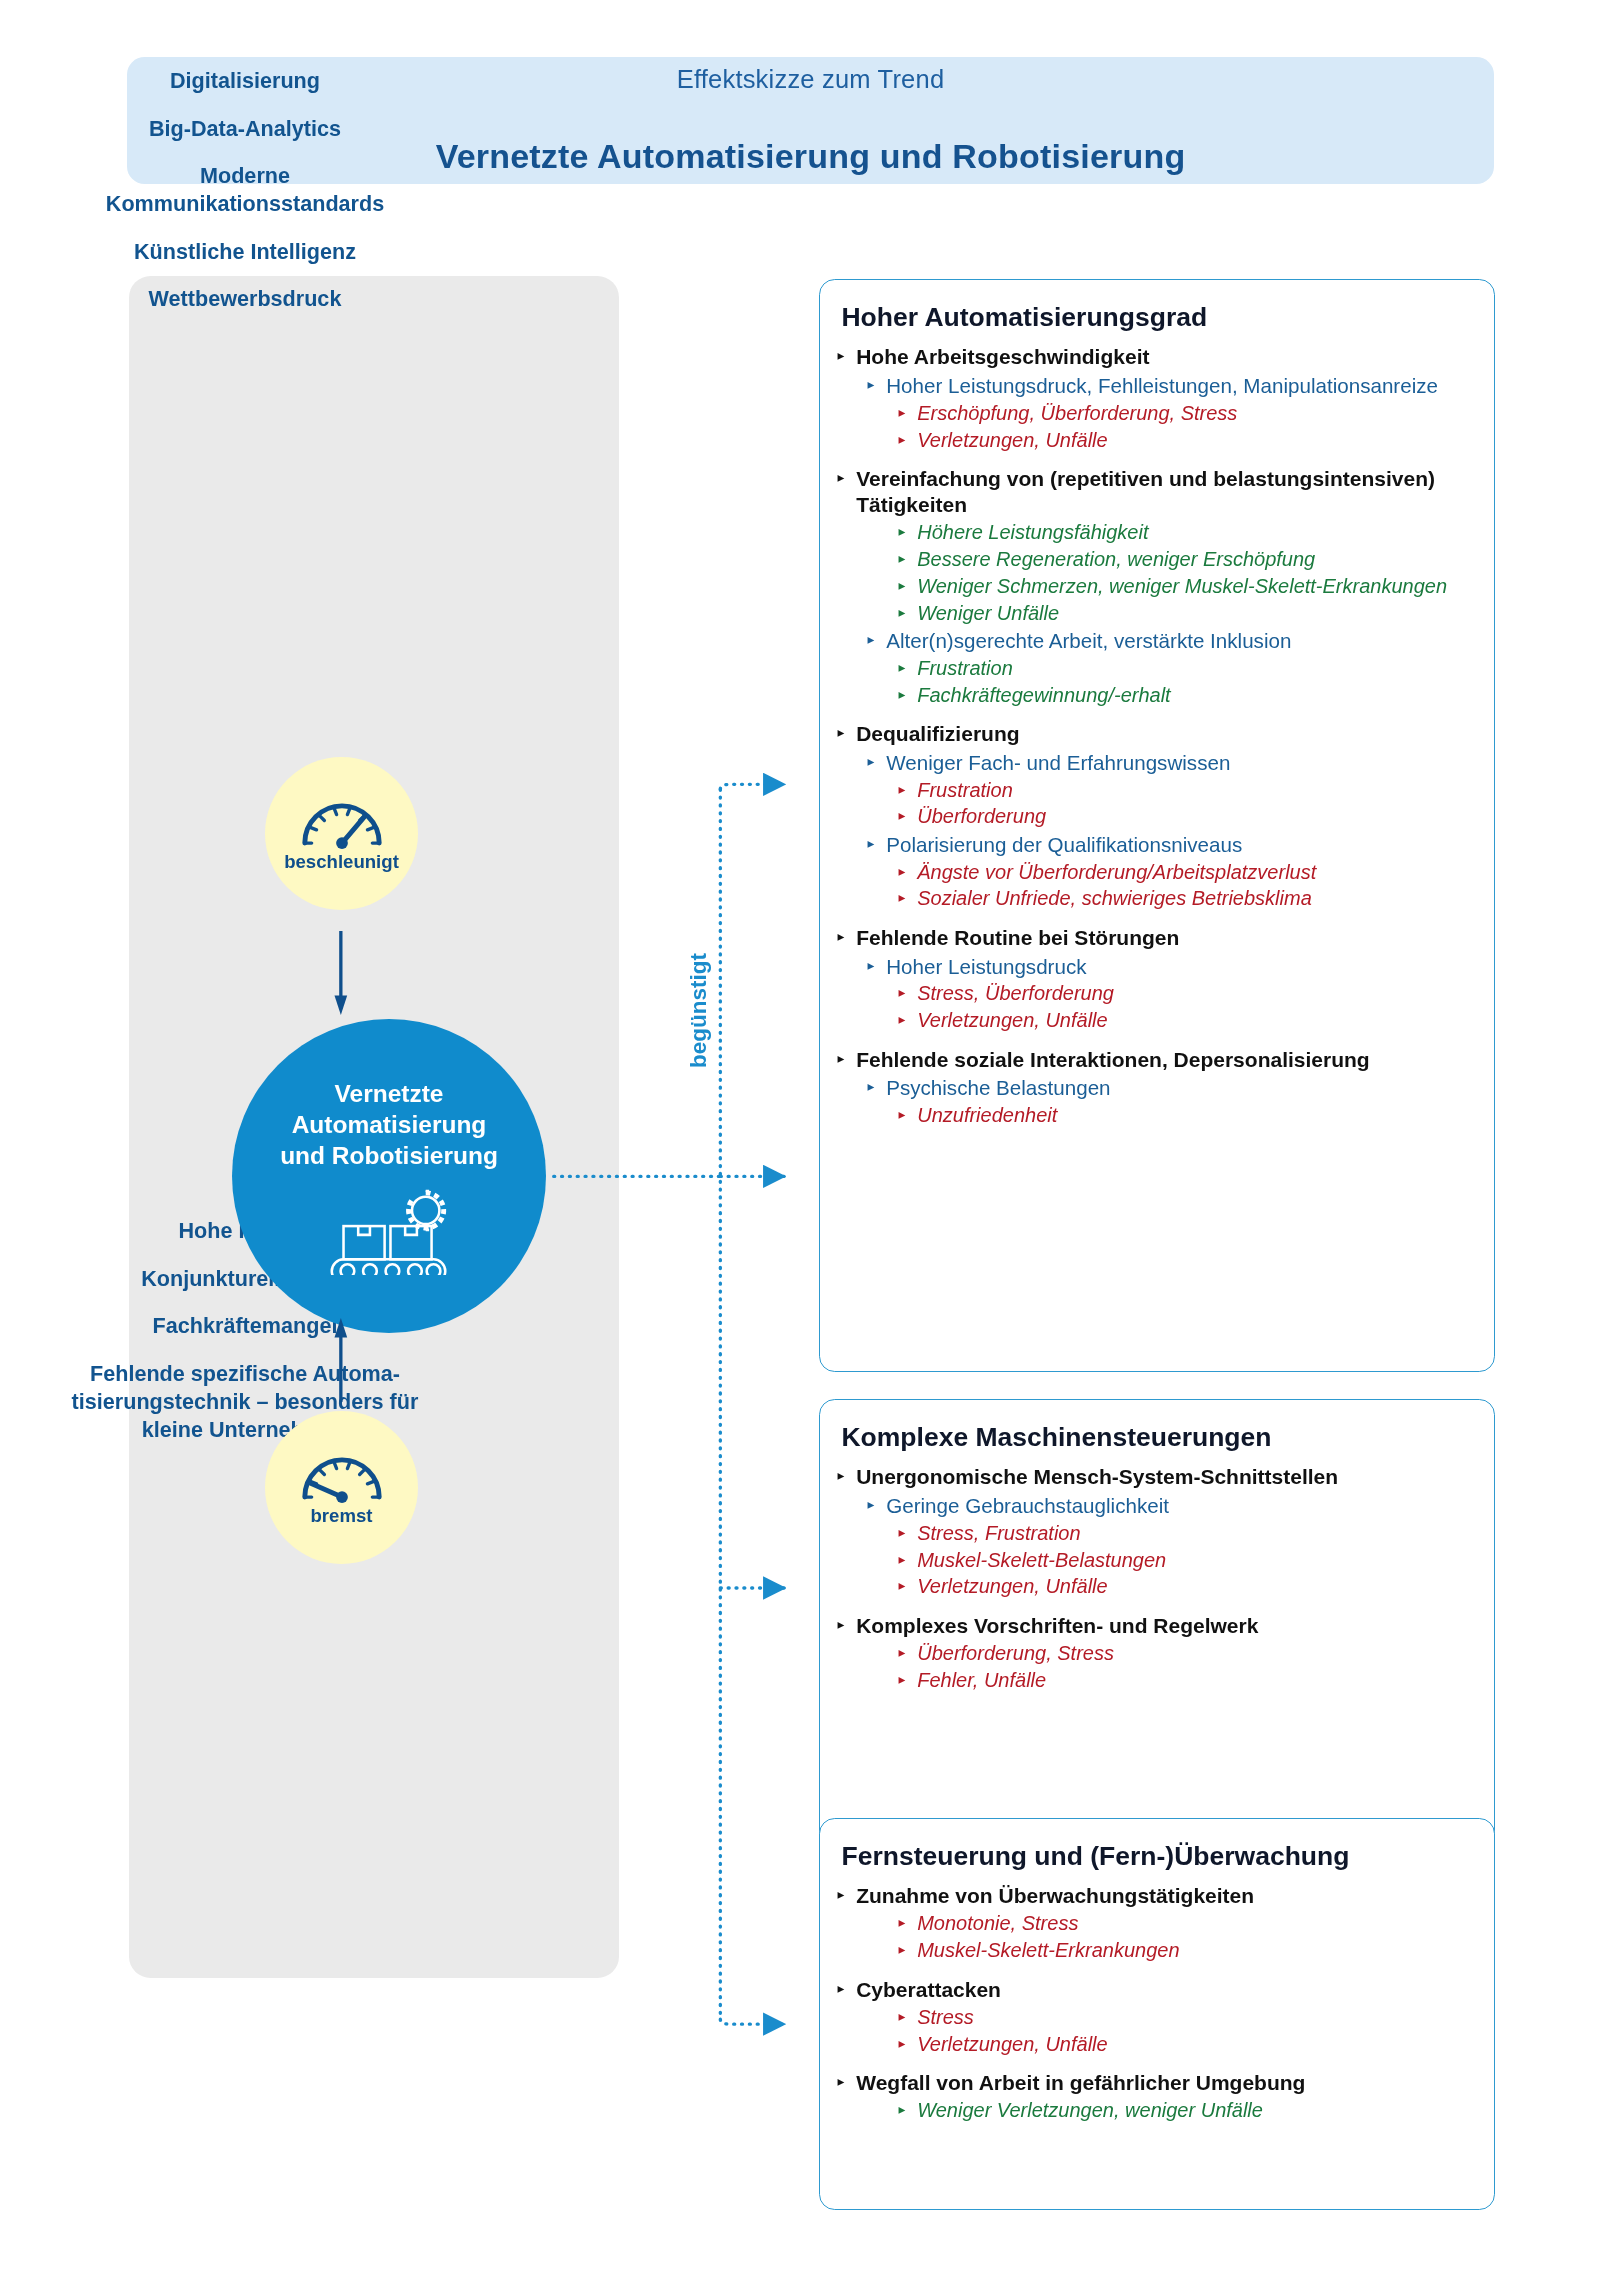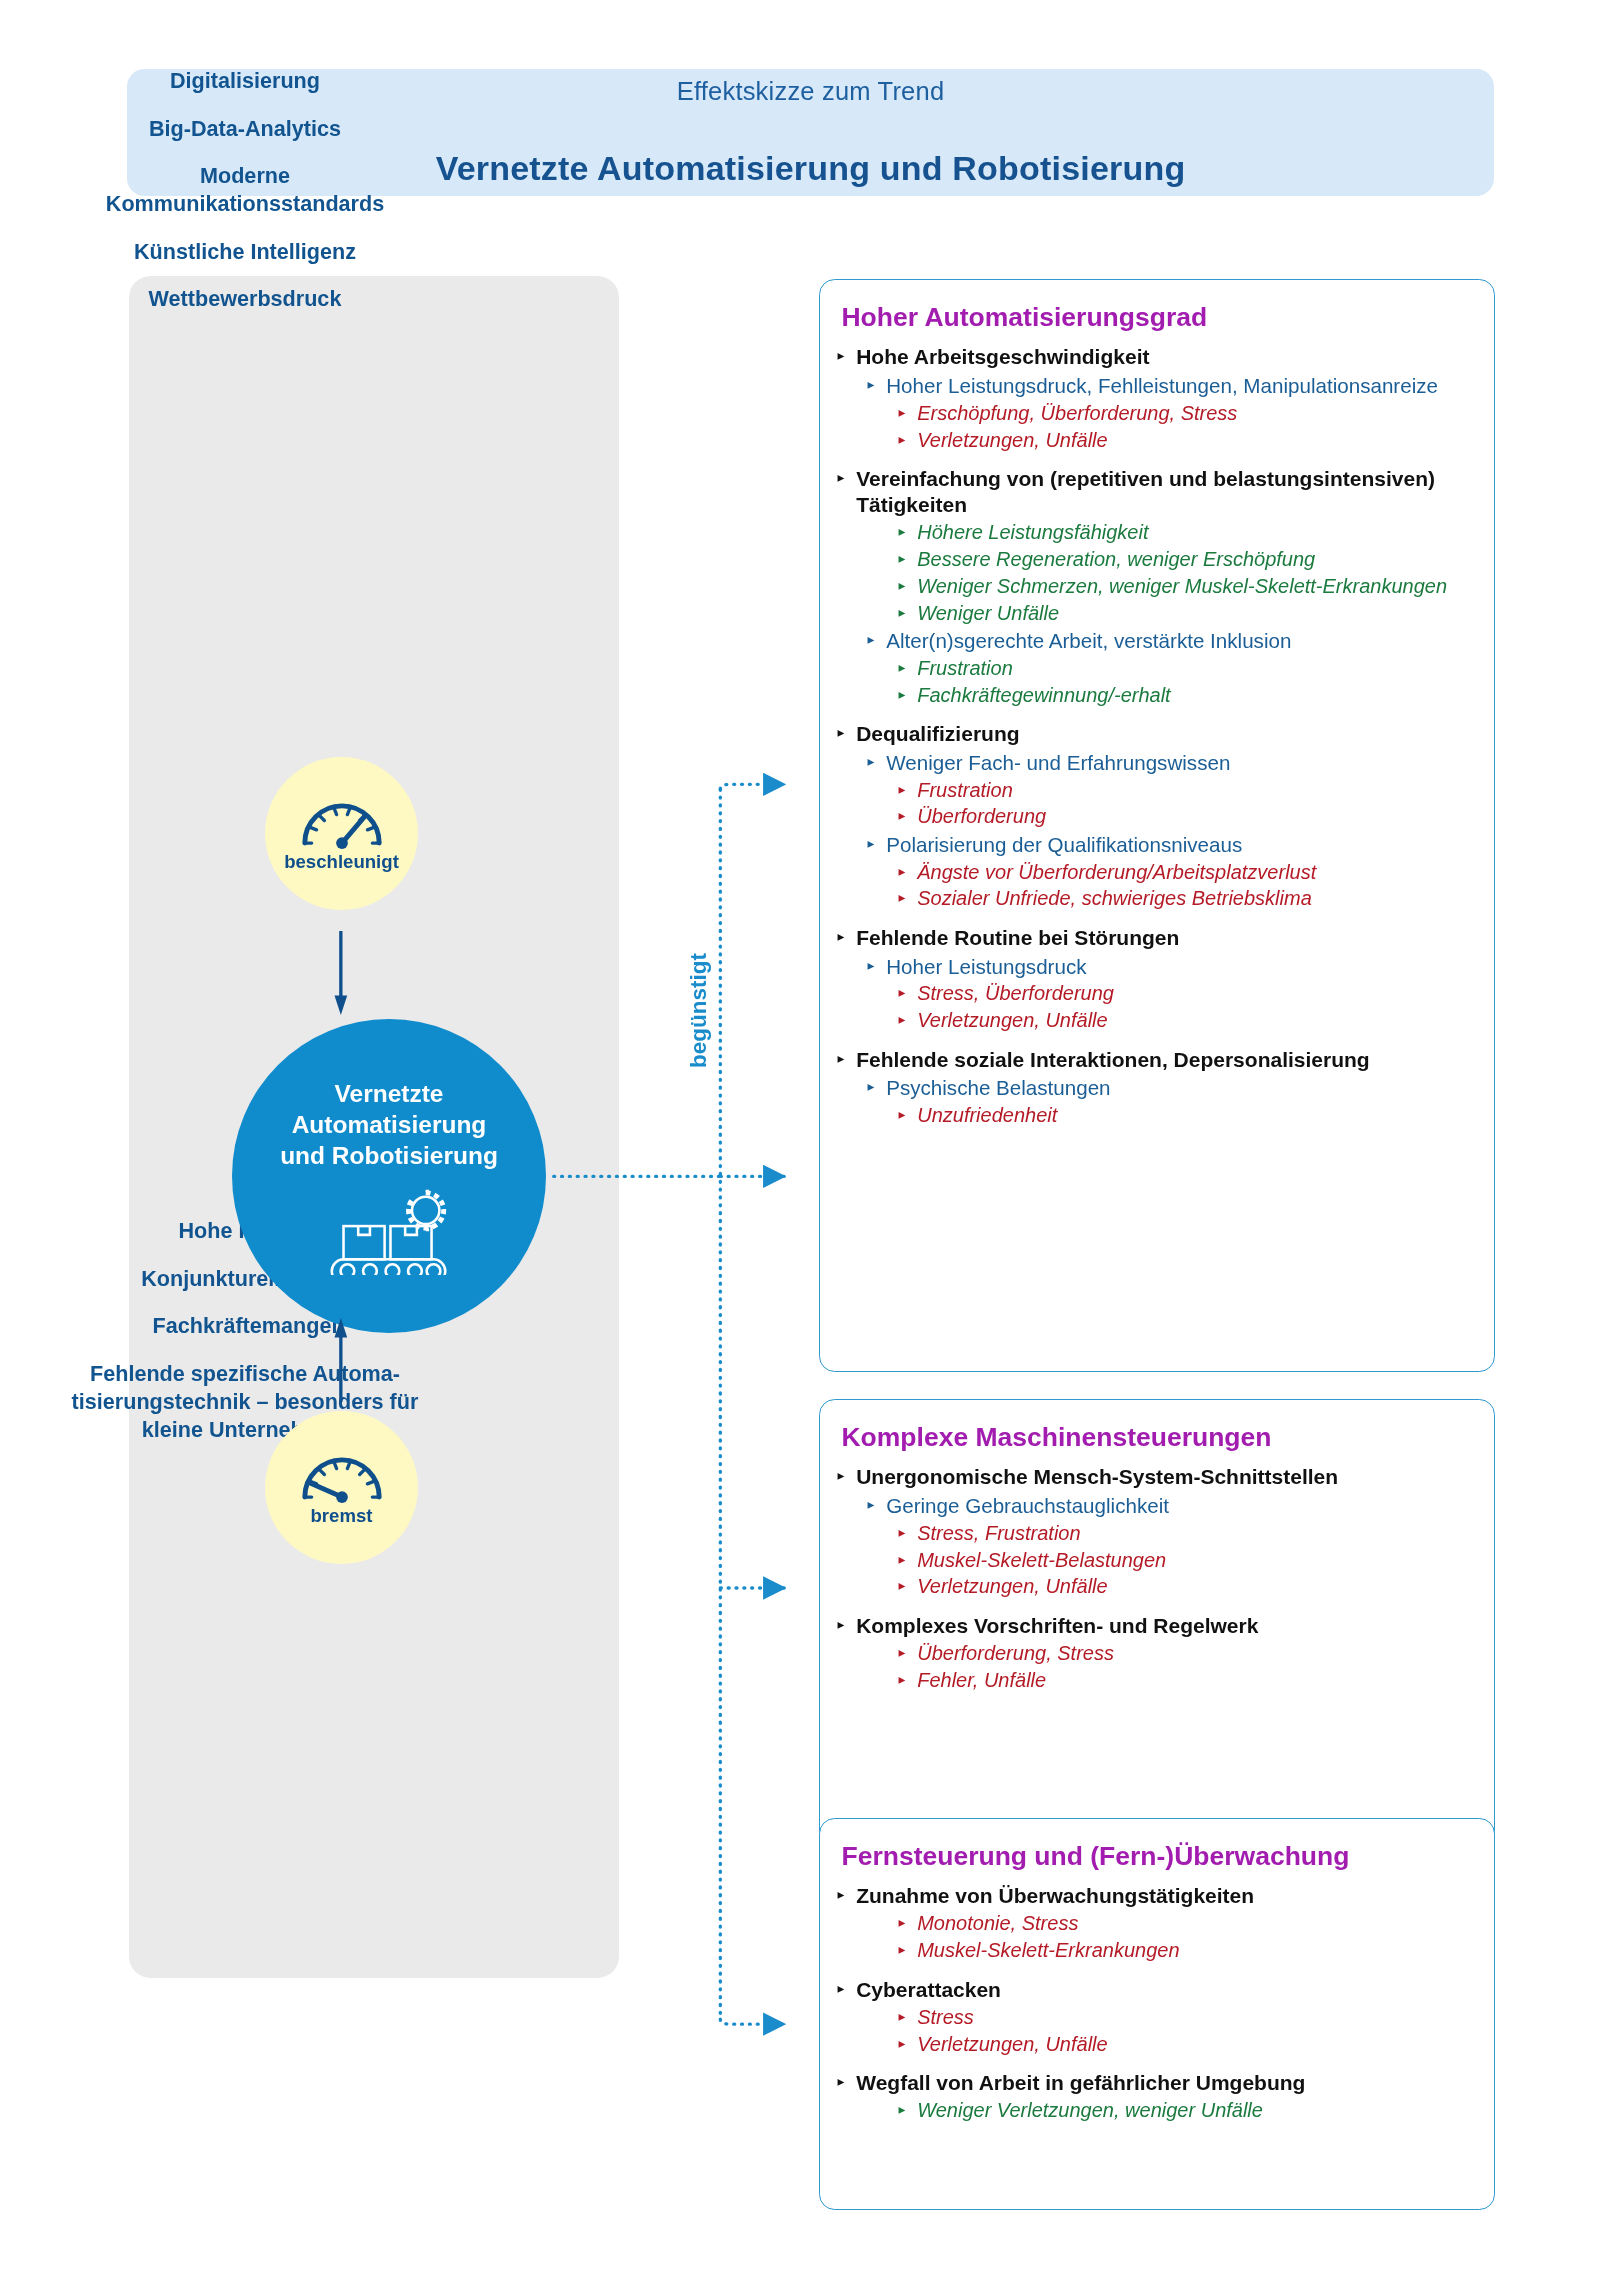--- a/index.html
+++ b/index.html
@@ -1,21 +1,21 @@
 <!DOCTYPE html>
 <html><head>
 <meta charset="utf-8">
 <style>
   html,body{margin:0;padding:0;background:#fff;}
   body{width:1621px;height:2293px;position:relative;
        font-family:"Liberation Sans","DejaVu Sans",sans-serif;
        -webkit-font-smoothing:antialiased;}
 
   
-  #header{position:absolute;left:127px;top:69px;width:1367px;height:127px;
+  #header{position:absolute;left:127px;top:57px;width:1367px;height:127px;
           background:#d7e9f8;border-radius:17.6px;
           display:flex;flex-direction:column;align-items:center;justify-content:center;gap:40px;}
   #header .kicker{font-size:25.5px;color:#1e5fa0;letter-spacing:0.2px;margin-bottom:3.9px;}
   #header .title{font-size:34px;font-weight:bold;color:#15528f;letter-spacing:0.2px;}
 
   
   #left-panel{position:absolute;left:129px;top:276px;width:490px;height:1702px;
               background:#eaeaea;border-radius:21.6px;}
 
   .driver-list{position:absolute;left:0;width:490px;text-align:center;
@@ -55,21 +55,21 @@
               transform:rotate(-90deg);transform-origin:left top;
               color:#1a8ccc;font-weight:bold;font-size:22.5px;white-space:nowrap;}
 
   
   .panel{position:absolute;left:819px;width:676px;
          border:1.6px solid #2e9ad0;border-radius:15.7px;background:#fff;
          box-sizing:border-box;padding:21.6px 17.6px 19.6px 17.6px;}
   #panel-1{top:279px;height:1093px;}
   #panel-2{top:1399px;height:460px;}
   #panel-3{top:1818px;height:392px;}
-  .panel-title{color:#a21caf;font-weight:bold;font-size:26.5px;margin:0 0 11.8px 3.9px;}
+  .panel-title{color:#0f172a;font-weight:bold;font-size:26.5px;margin:0 0 11.8px 3.9px;}
 
   .group{margin-bottom:13.7px;}
   .group:last-child{margin-bottom:0;}
 
   .li{position:relative;display:block;line-height:1.24;}
   .li .bul{position:absolute;left:0;top:0;}
   .li .txt{display:block;}
 
   
   .l1{color:#111;font-weight:bold;font-size:21px;margin-left:0px;

